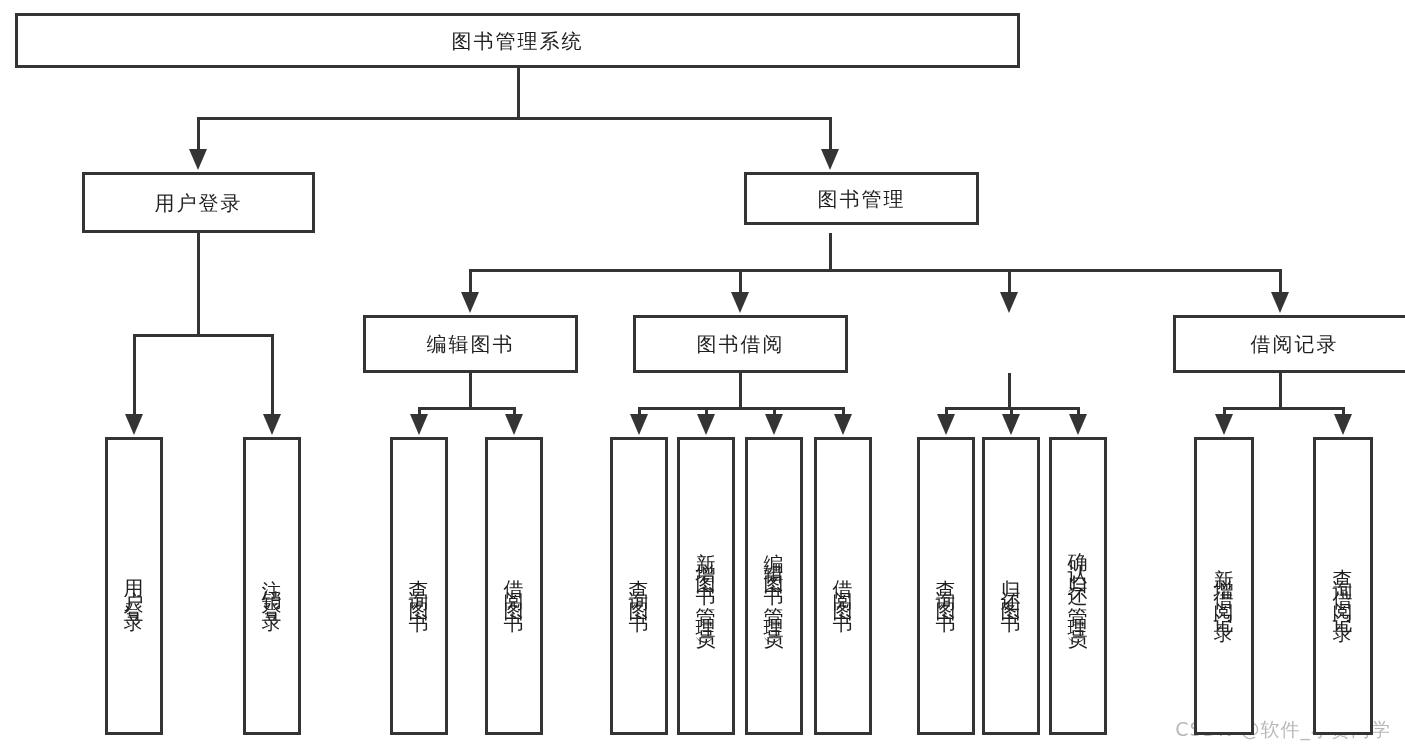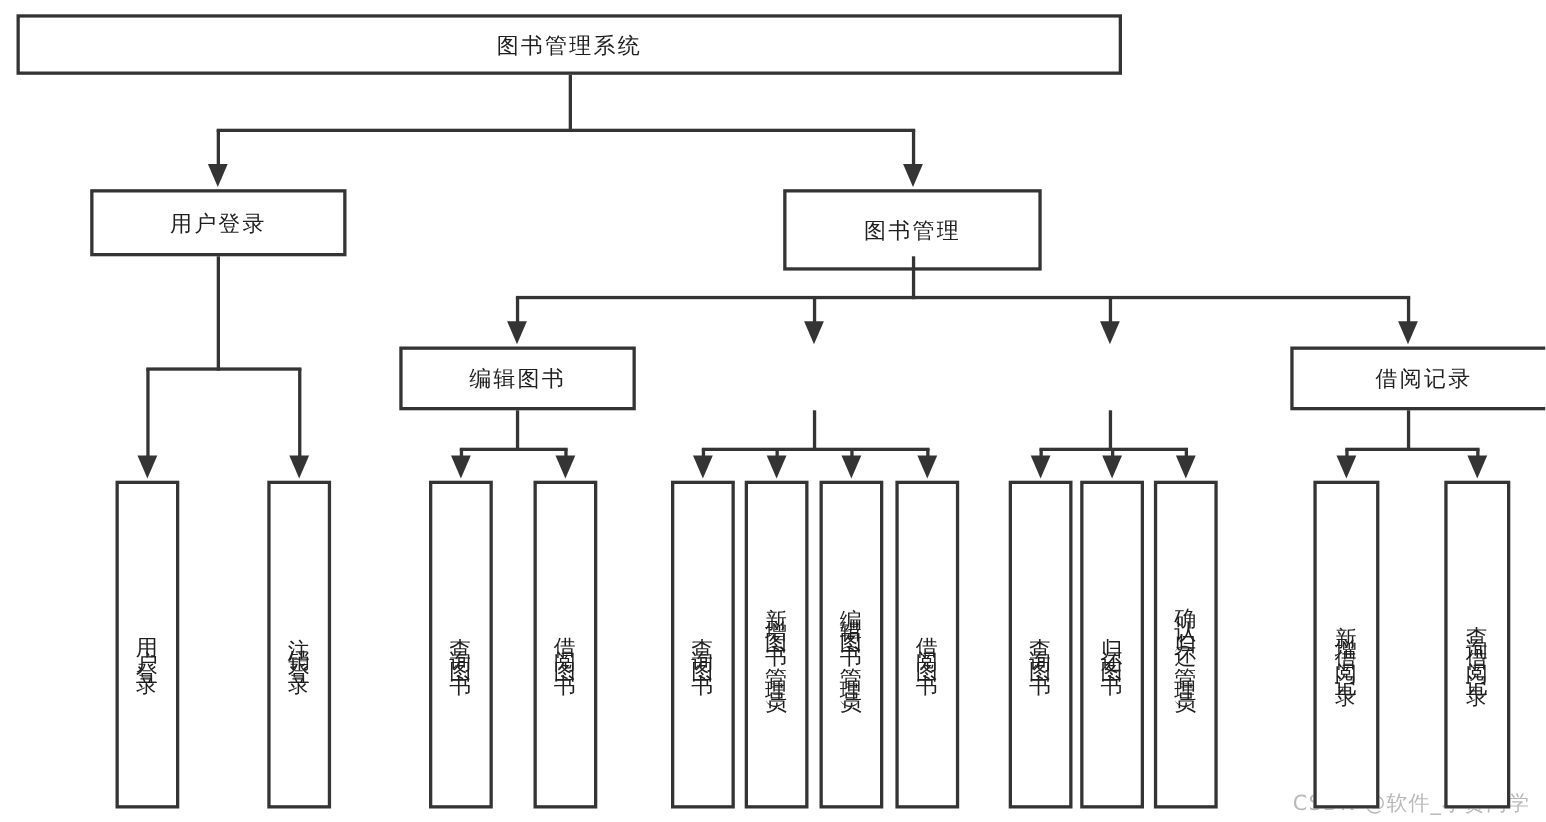--- a/index.html
+++ b/index.html
@@ -52,25 +52,28 @@
 <body>
 
 <div id="canvas">
   <div id="watermark">CSDN @软件_小贺同学</div>
 <div class="node h" style="left: 15px; top: 13px; width: 1005px; height: 55px;">
       <span>图书管理系统</span>
     </div>
     <div class="node h" style="left: 82px; top: 172px; width: 233px; height: 61px;">
       <span>用户登录</span>
     </div>
-    <div class="node h" style="left: 712px; top: 172px; width: 235px; height: 74px;">
+    <div class="node h" style="left: 744px; top: 172px; width: 235px; height: 53px;">
       <span>图书管理</span>
     </div>
     <div class="node h" style="left: 363px; top: 315px; width: 215px; height: 58px;">
       <span>编辑图书</span>
+    </div>
+    <div class="node h" style="left: 633px; top: 315px; width: 215px; height: 58px;">
+      <span>图书借阅</span>
     </div>
     <div class="node h" style="left: 1173px; top: 315px; width: 243px; height: 58px;">
       <span>借阅记录</span>
     </div>
     <div class="node v" style="left: 105px; top: 437px; width: 58px; height: 298px;">
       <span>用户登录</span>
     </div>
     <div class="node v" style="left: 243px; top: 437px; width: 58px; height: 298px;">
       <span>注销登录</span>
     </div>

